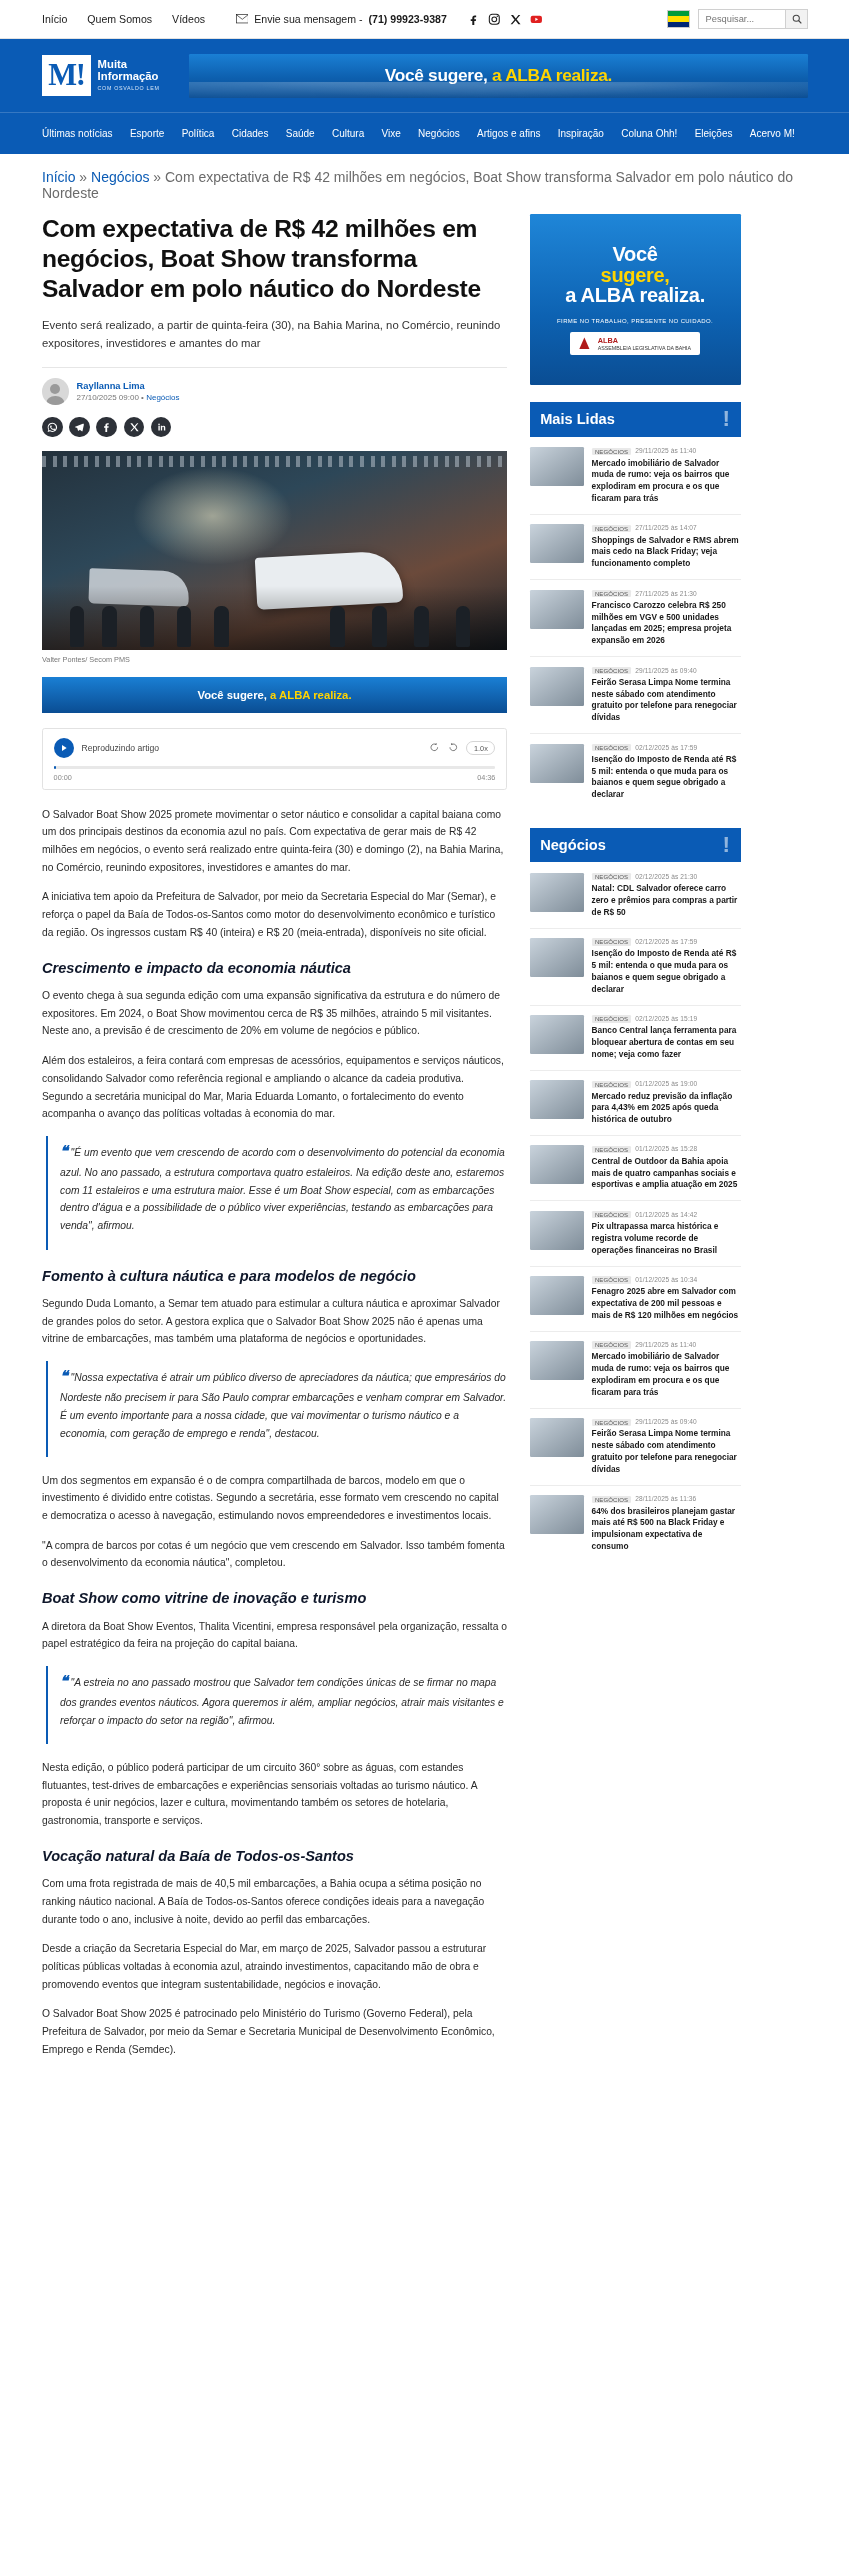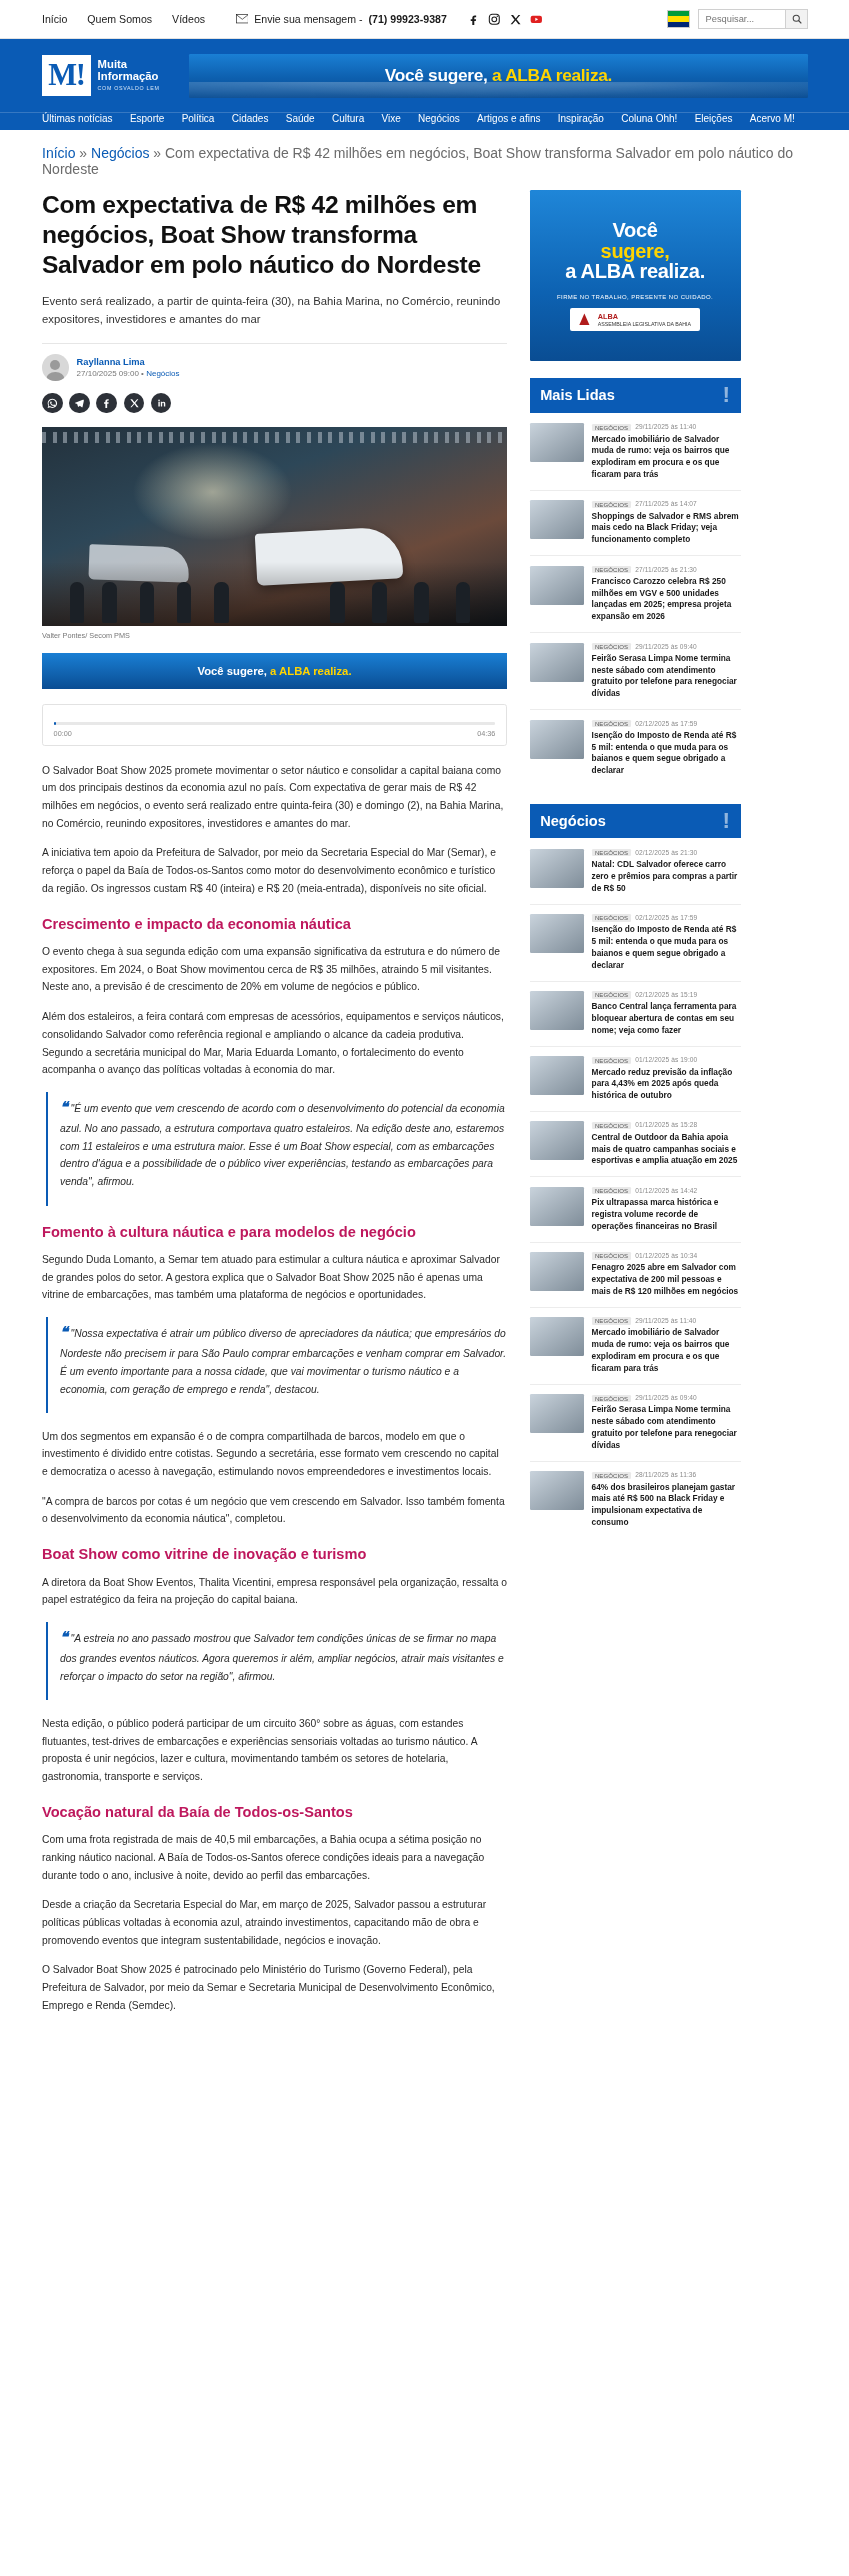--- a/index.html
+++ b/index.html
@@ -128,22 +128,23 @@
     position: absolute; bottom: -6.6px; left: 0; right: 0; height: 22.6px;
     background: radial-gradient(ellipse at 20% 0, rgba(255,255,255,.22), transparent 60%),
                 radial-gradient(ellipse at 70% 10%, rgba(255,255,255,.16), transparent 60%);
   }
 
   
   .mainnav {
     background: #0a5bb5;
     border-top: 0.7px solid rgba(255,255,255,.18);
     padding: 0 42px;
-    height: 18px;
+    height: 42px;
     display: flex;
+    align-items: center;
     gap: 17.3px;
     color: #fff;
     font-size: 10px;
   }
   .mainnav span { cursor: pointer; white-space: nowrap; }
 
   
   .crumbs {
     padding: 14.6px 42px 6.6px;
     font-size: 14px;
@@ -284,23 +285,24 @@
   
   .body p {
     font-size: 10.3px;
     line-height: 1.72;
     color: #2a2a2a;
     margin-bottom: 12px;
   }
   h2.sec {
     font-size: 14.6px;
     font-weight: bold;
-    color: #be185d;
+    color: #0f172a;
     margin: 17.3px 0 9.3px;
     line-height: 1.3;
+    font-style: italic;
   }
   blockquote {
     border-left: 2.7px solid #0a5bb5;
     padding: 2.7px 0 2.7px 12px;
     margin: 13.3px 0 14.6px 4px;
     position: relative;
   }
   blockquote p {
     font-size: 9.6px; line-height: 1.68; color: #3a3a3a; font-style: italic;
     margin: 0;
@@ -528,20 +530,43 @@
       </div>
     </div>
     <div class="credit">Valter Pontes/ Secom PMS</div>
 
     <div class="ad-strip">
       <span>Você sugere,</span>&nbsp;
       <span class="yellow">a ALBA realiza.</span>
     </div>
 
     <div class="player">
+      <div class="player-row">
+        <div class="play-btn">
+          <svg width="8" height="8" viewBox="0 0 12 12">
+              <path fill="#fff" d="M3 1.5 10 6 3 10.5z"></path>
+            </svg>
+        </div>
+        <div class="player-label">Reproduzindo artigo</div>
+        <div class="player-ctrls">
+          <span>
+            <svg width="10.6" height="10.6" viewBox="0 0 16 16">
+                <path fill="none" stroke="#666" stroke-width="1.3" d="M13 8a5 5 0 1 1-2.2-4.1"></path>
+                <path fill="#666" d="M11.6 1.4 11.2 4.4 8.4 3.3z"></path>
+              </svg>
+          </span>
+          <span>
+            <svg width="10.6" height="10.6" viewBox="0 0 16 16">
+                <path fill="none" stroke="#666" stroke-width="1.3" d="M3 8a5 5 0 1 0 2.2-4.1"></path>
+                <path fill="#666" d="M4.4 1.4 4.8 4.4 7.6 3.3z"></path>
+              </svg>
+          </span>
+          <span class="speed-pill">1.0x</span>
+        </div>
+      </div>
       <div class="track">
         <div class="fill"></div>
       </div>
       <div class="times">
         <span>00:00</span>
         <span>04:36</span>
       </div>
     </div>
 
     <div class="body">

